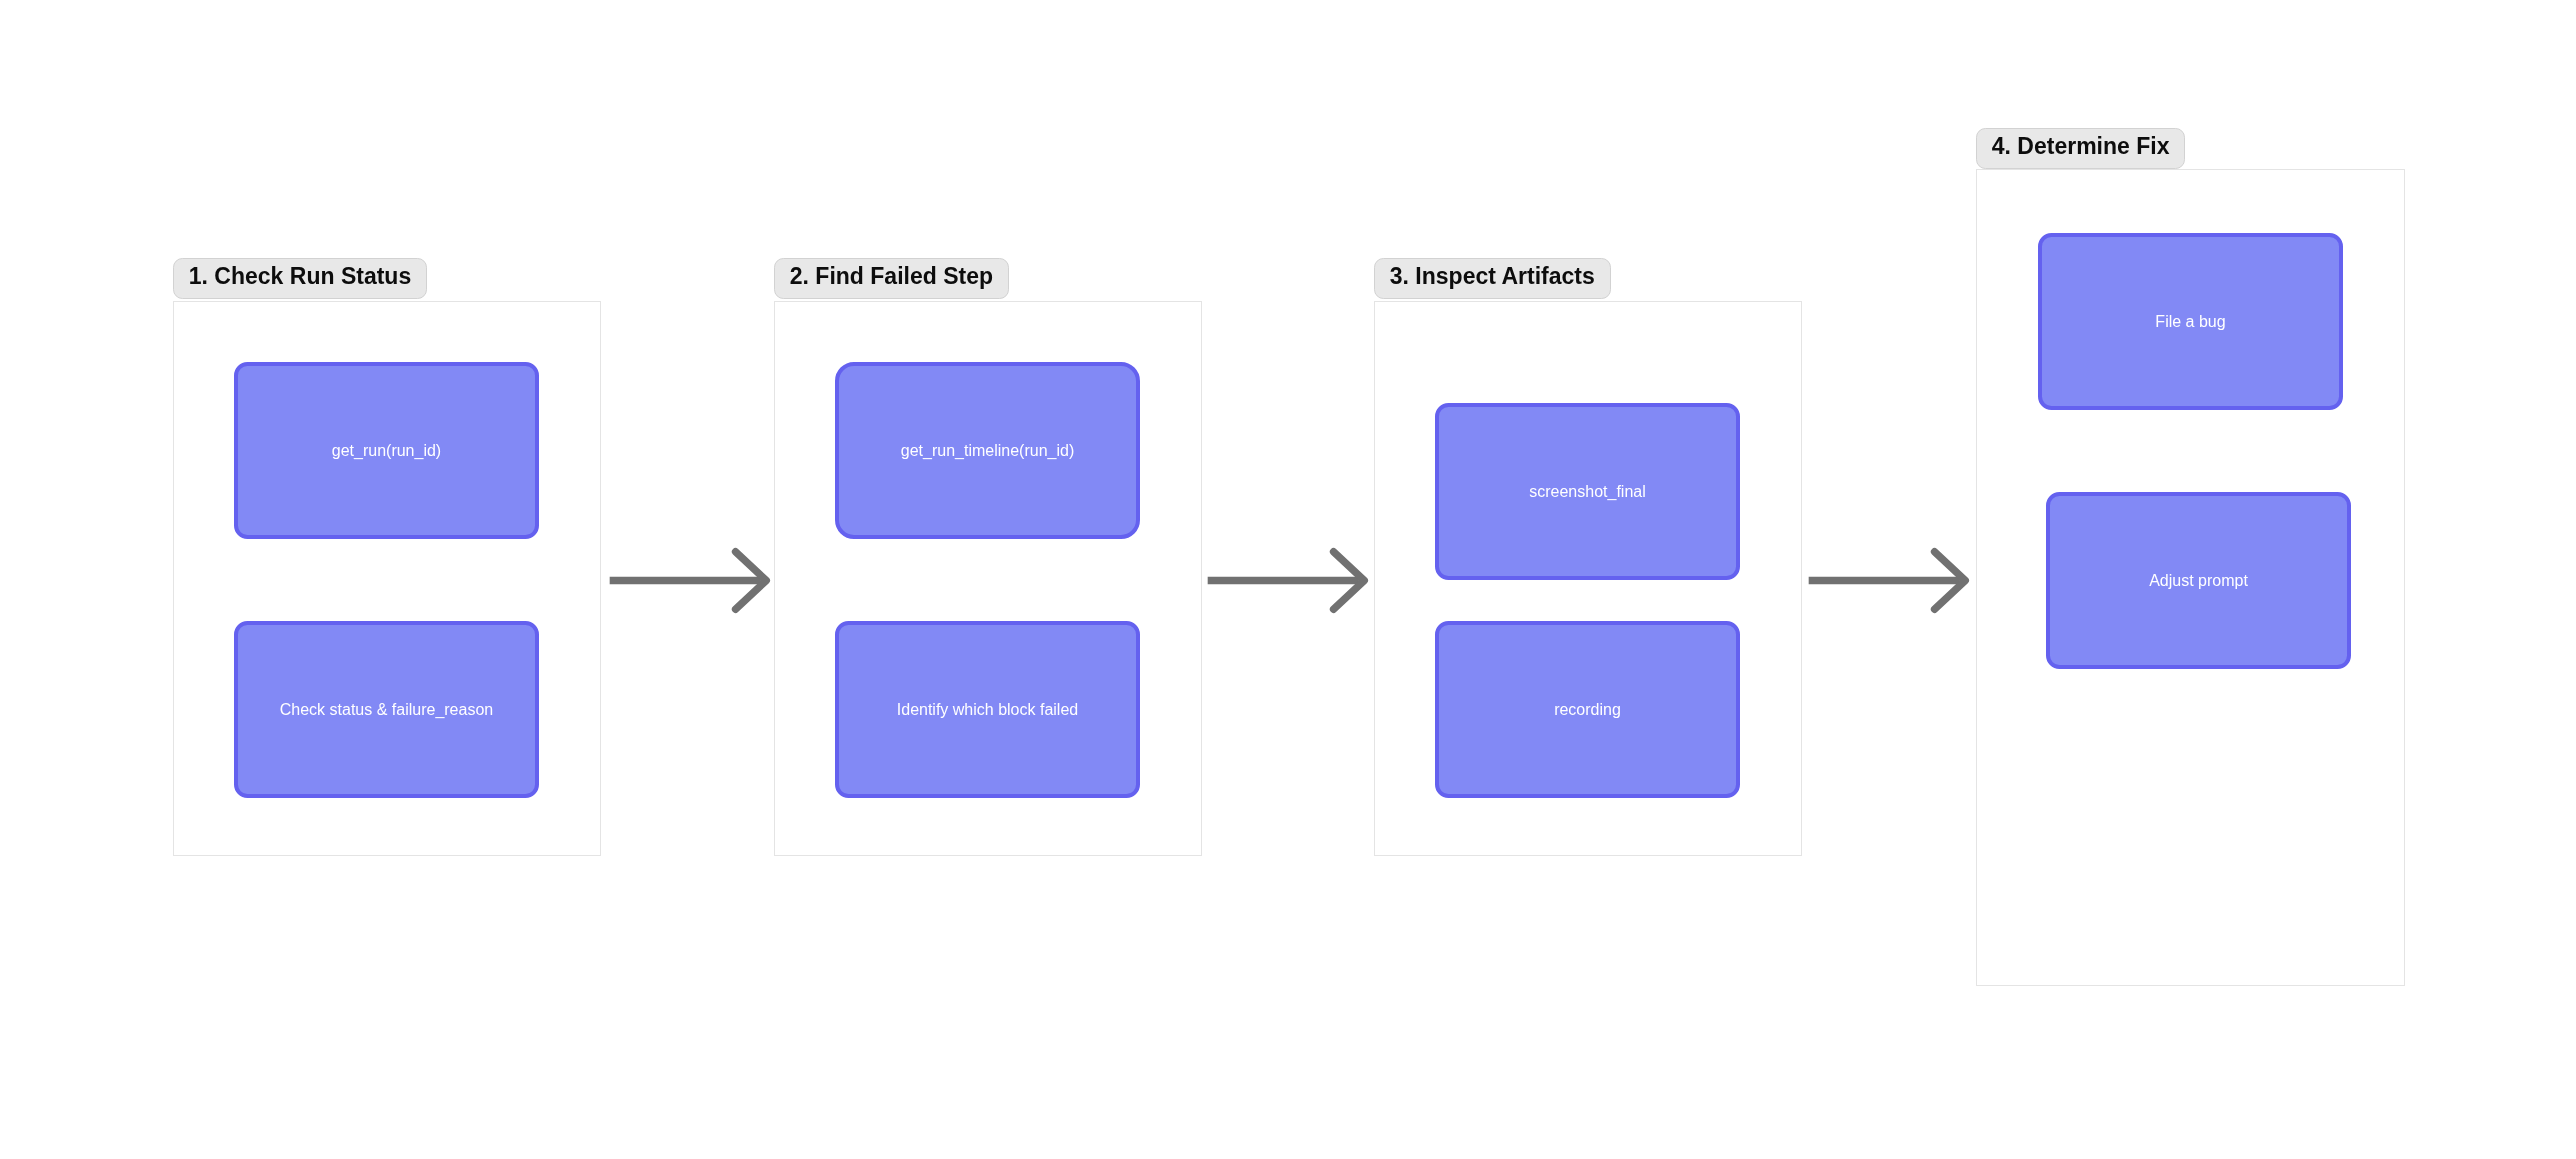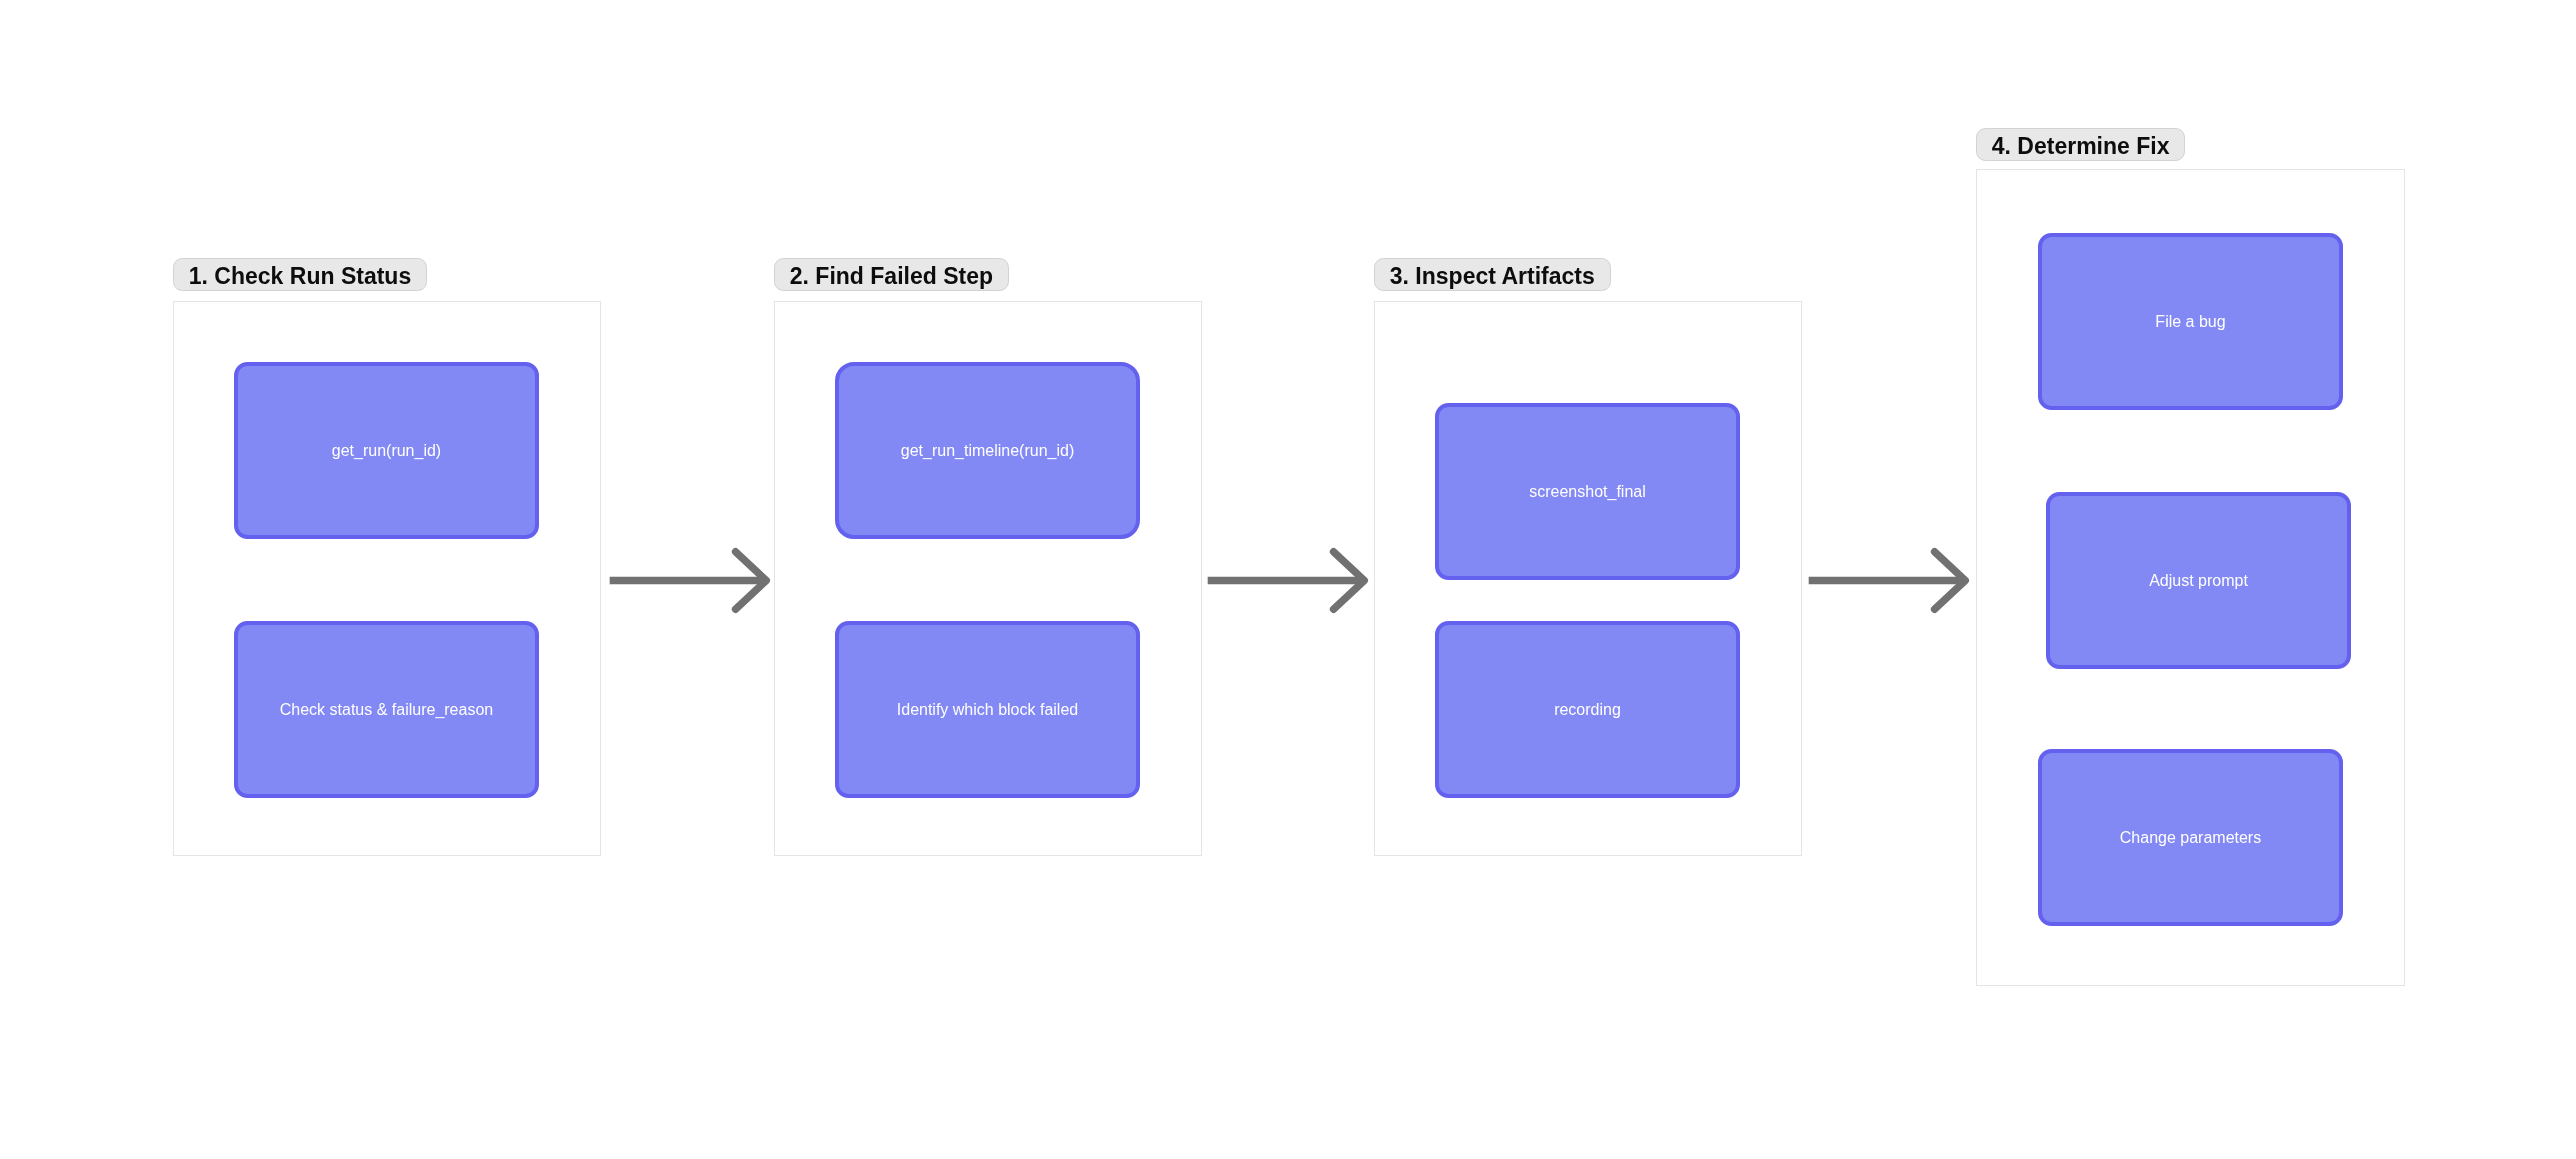--- a/index.html
+++ b/index.html
@@ -9,21 +9,21 @@
     height: 1159px;
     background: #ffffff;
     font-family: "Liberation Sans", sans-serif;
     overflow: hidden;
   }
   .group { position: absolute; }
   .chip {
     position: absolute;
     left: 0;
     display: inline-block;
-    height: 33px;
+    height: 41px;
     line-height: 35px;
     padding: 0 14.8px;
     background: #e8e8e8;
     border: 1.3px solid #d2d2d2;
     border-radius: 9.4px;
     box-sizing: border-box;
     font-size: 23px;
     font-weight: 600;
     color: #0d0d0d;
     white-space: nowrap;
@@ -98,17 +98,16 @@
   <svg class="arrow" style="left:1806px;" viewBox="0 0 245 120">
     <line x1="4" y1="60" x2="230" y2="60" stroke="#717171" stroke-width="11" stroke-linecap="butt"></line>
     <polyline points="192,17 238,60 192,103" fill="none" stroke="#717171" stroke-width="11" stroke-linecap="round" stroke-linejoin="round"></polyline>
   </svg>
 
   <section class="group" style="left:1976px; top:0; width:429px; height:1159px;">
     <div class="chip" style="top:128px;">4. Determine Fix</div>
     <div class="frame" style="top:169px; width:429px; height:817px;"></div>
     <div class="node" style="left:62px; top:233px;">File a bug</div>
     <div class="node" style="left:62px; top:492px;margin-left:8px;">Adjust prompt</div>
-    <div class="node" style="left:62px; top:749px;">Change parameters</div>
   </section>
 
 </div>
 
 
 </body></html>

